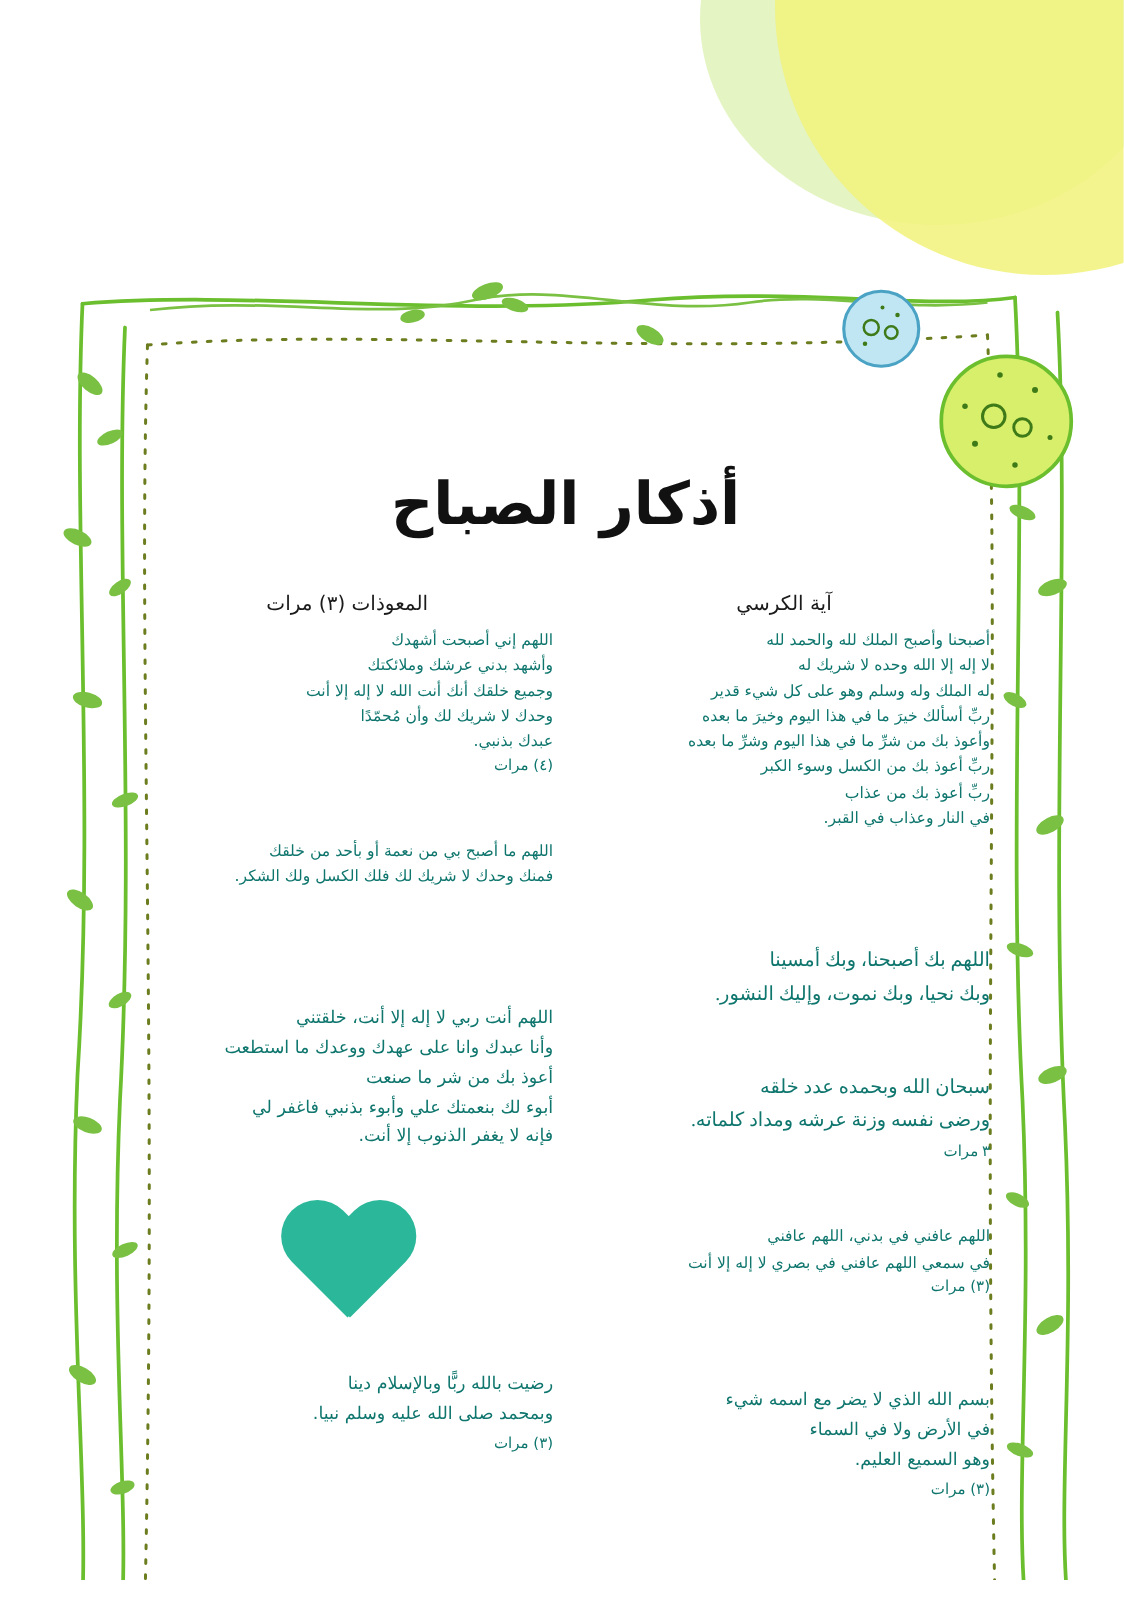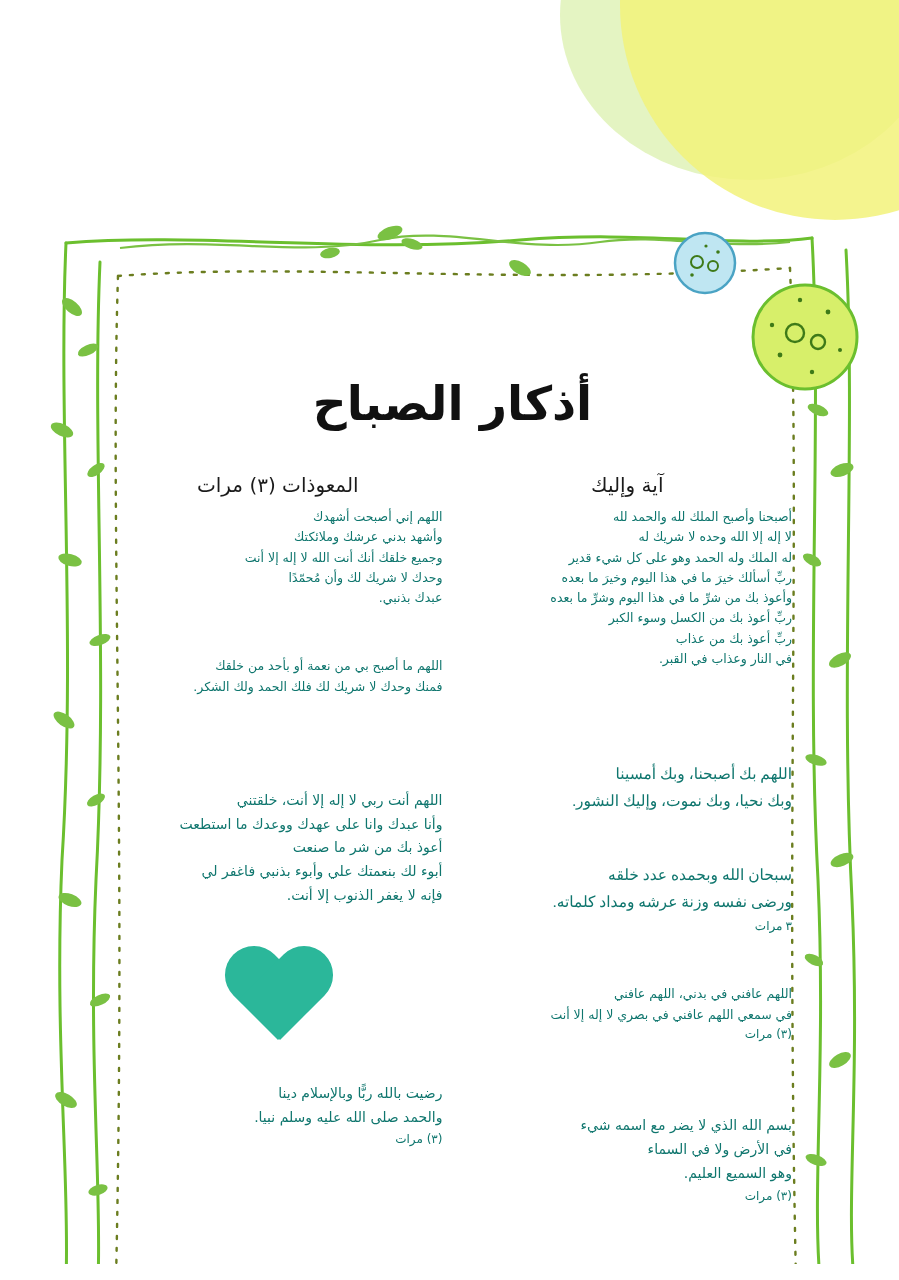--- a/index.html
+++ b/index.html
@@ -72,21 +72,21 @@
   }
   .col {
     width: 50%;
     box-sizing: border-box;
   }
   .col-right { padding: 0 18px 0 10px; }
   .col-left  { padding: 0 10px 0 18px; }
 
   .col-head {
     text-align: center;
-    font-size: 20px;
+    font-size: 16px;
     color: #1b1b1b;
     font-weight: 500;
     margin-bottom: 10px;
   }
 
   .block {
     text-align: right;
     color: #0f766e;
     font-size: 12.5px;
     line-height: 1.62;
@@ -221,26 +221,26 @@
     </g>
   </svg>
 
   <div class="content">
 
     <h1 class="title">أذكار الصباح</h1>
 
     <div class="columns">
 
       <div class="col col-right">
-        <div class="col-head">آية وإليك</div>
+        <div class="col-head">آية الكرسي</div>
 
         <div class="block">
           <span>أصبحنا وأصبح الملك لله والحمد لله</span><br>
           <span>لا إله إلا الله وحده لا شريك له</span><br>
-          <span>له الملك وله الحمد وهو على كل شيء قدير</span><br>
+          <span>له الملك وله وسلم وهو على كل شيء قدير</span><br>
           <span>ربِّ أسألك خيرَ ما في هذا اليوم وخيرَ ما بعده</span><br>
           <span>وأعوذ بك من شرِّ ما في هذا اليوم وشرِّ ما بعده</span><br>
           <span>ربِّ أعوذ بك من الكسل وسوء الكبر</span><br>
           <span>ربِّ أعوذ بك من عذاب</span><br>
           <span>في النار وعذاب في القبر.</span>
         </div>
 
         <div class="spacer-lg"></div>
 
         <div class="block big">
@@ -276,45 +276,46 @@
 
       <div class="col col-left">
         <div class="col-head">المعوذات (٣) مرات</div>
 
         <div class="block">
           <span>اللهم إني أصبحت أشهدك</span><br>
           <span>وأشهد بدني عرشك وملائكتك</span><br>
           <span>وجميع خلقك أنك أنت الله لا إله إلا أنت</span><br>
           <span>وحدك لا شريك لك وأن مُحمّدًا</span><br>
           <span>عبدك بذنبي.</span><br>
+          <span class="times">(٤) مرات</span>
         </div>
 
         <div class="spacer-sm"></div>
 
         <div class="block">
           <span>اللهم ما أصبح بي من نعمة أو بأحد من خلقك</span><br>
-          <span>فمنك وحدك لا شريك لك فلك الحمد ولك الشكر.</span>
+          <span>فمنك وحدك لا شريك لك فلك الكسل ولك الشكر.</span>
         </div>
 
         <div class="spacer-lg"></div>
 
         <div class="block mid">
           <span>اللهم أنت ربي لا إله إلا أنت، خلقتني</span><br>
           <span>وأنا عبدك وانا على عهدك ووعدك ما استطعت</span><br>
           <span>أعوذ بك من شر ما صنعت</span><br>
           <span>أبوء لك بنعمتك علي وأبوء بذنبي فاغفر لي</span><br>
           <span>فإنه لا يغفر الذنوب إلا أنت.</span>
         </div>
 
         <div class="heart-wrap">
           <div class="heart"></div>
         </div>
 
         <div class="block mid">
           <span>رضيت بالله ربًّا وبالإسلام دينا</span><br>
-          <span>والحمد صلى الله عليه وسلم نبيا.</span><br>
+          <span>وبمحمد صلى الله عليه وسلم نبيا.</span><br>
           <span class="times">(٣) مرات</span>
         </div>
       </div>
 
     </div>
   </div>
 </div>
 
 </body></html>

